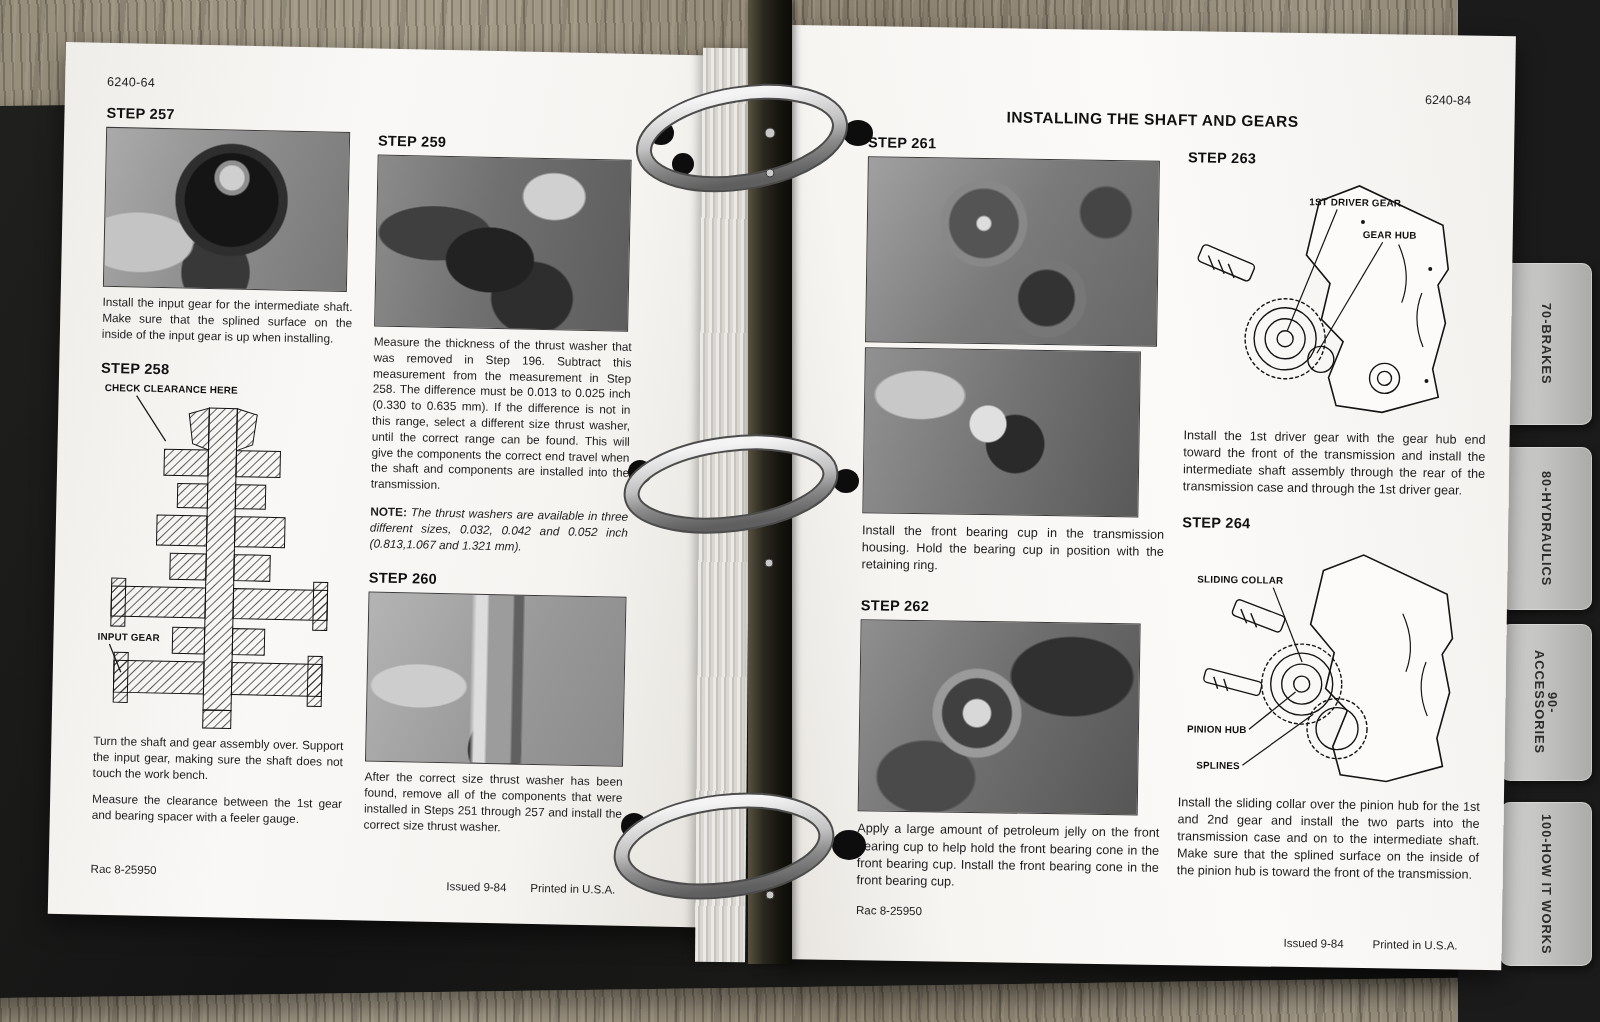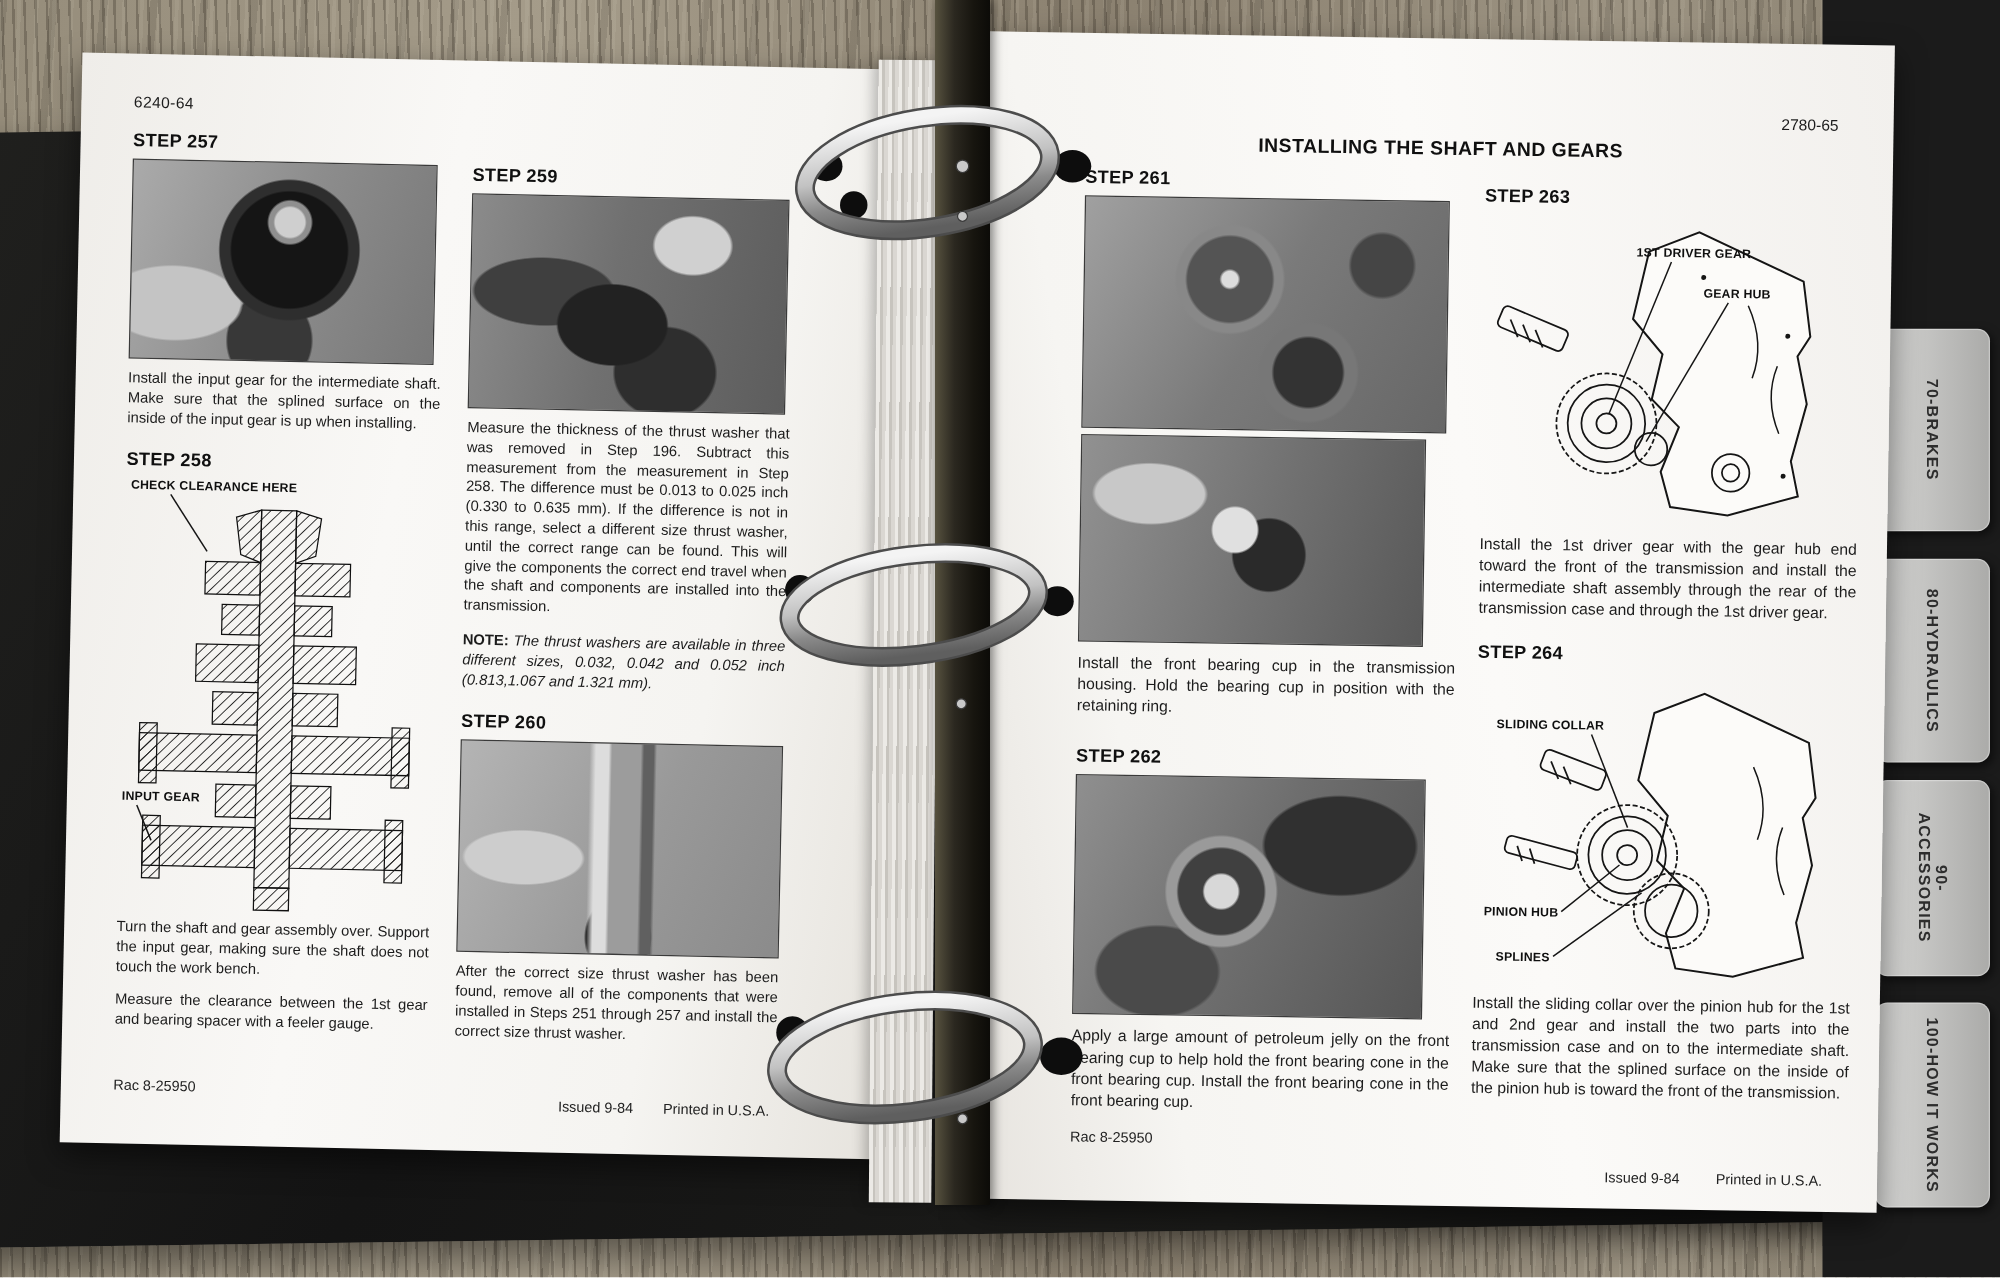--- a/index.html
+++ b/index.html
@@ -200,21 +200,21 @@
       <div class="body" style="margin-top:8px;width:258px;">After the correct size thrust washer has been found, remove all of the components that were installed in Steps 251 through 257 and install the correct size thrust washer.</div>
     </div>
 
     <div class="foot" style="left:42px;bottom:40px;">Rac 8-25950</div>
     <div class="foot" style="left:398px;bottom:30px;">Issued 9-84</div>
     <div class="foot" style="left:482px;bottom:30px;">Printed in U.S.A.</div>
   </div>
 
   <div class="page page-right">
     <div class="rp-header">INSTALLING THE SHAFT AND GEARS</div>
-    <div class="rp-pageno">2780-65</div>
+    <div class="rp-pageno">6240-84</div>
 
     <div class="col" style="left:78px;width:302px;">
       <div class="heading" style="margin-top:108px;">STEP 261</div>
       <div class="photo p261a" style="margin-top:6px;width:290px;height:184px;"></div>
       <div class="photo p261b" style="margin-top:5px;width:274px;height:164px;"></div>
       <div class="body-lg" style="margin-top:9px;">Install the front bearing cup in the transmission housing. Hold the bearing cup in position with the retaining ring.</div>
       <div class="heading" style="margin-top:24px;">STEP 262</div>
       <div class="photo p262" style="margin-top:6px;width:278px;height:190px;"></div>
       <div class="body-lg" style="margin-top:9px;">Apply a large amount of petroleum jelly on the front bearing cup to help hold the front bearing cone in the front bearing cup. Install the front bearing cone in the front bearing cup.</div>
     </div>

